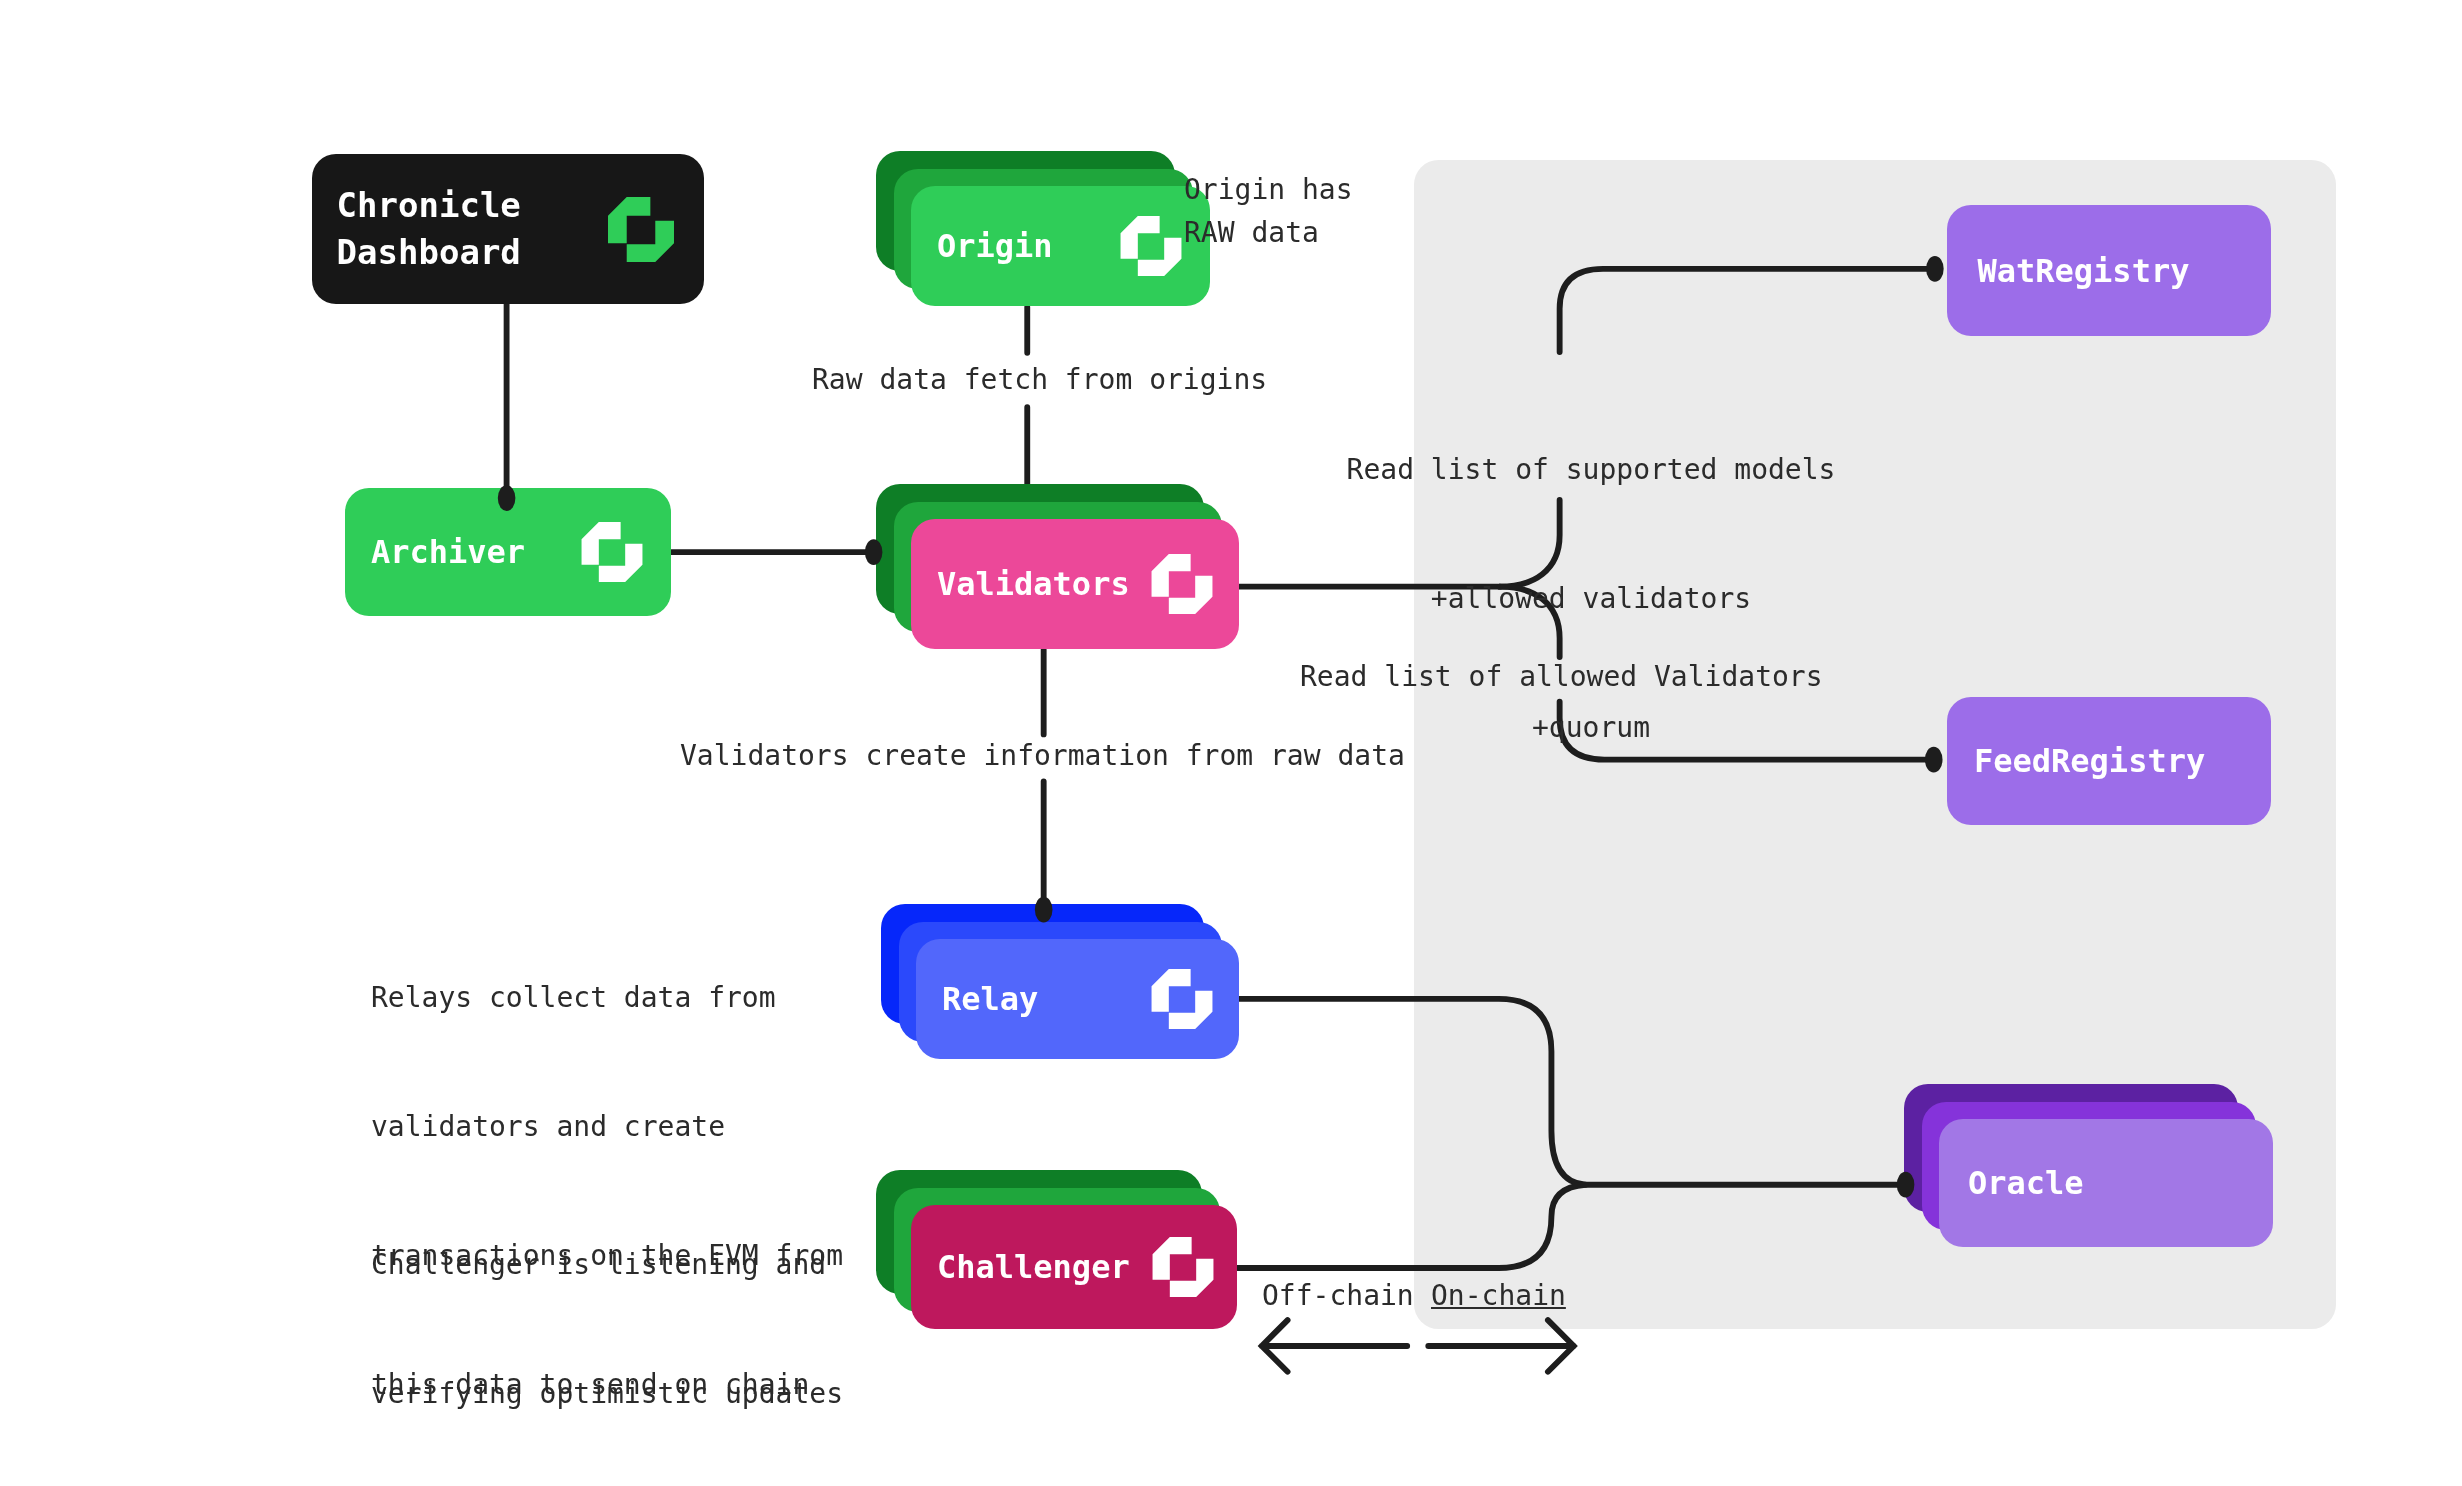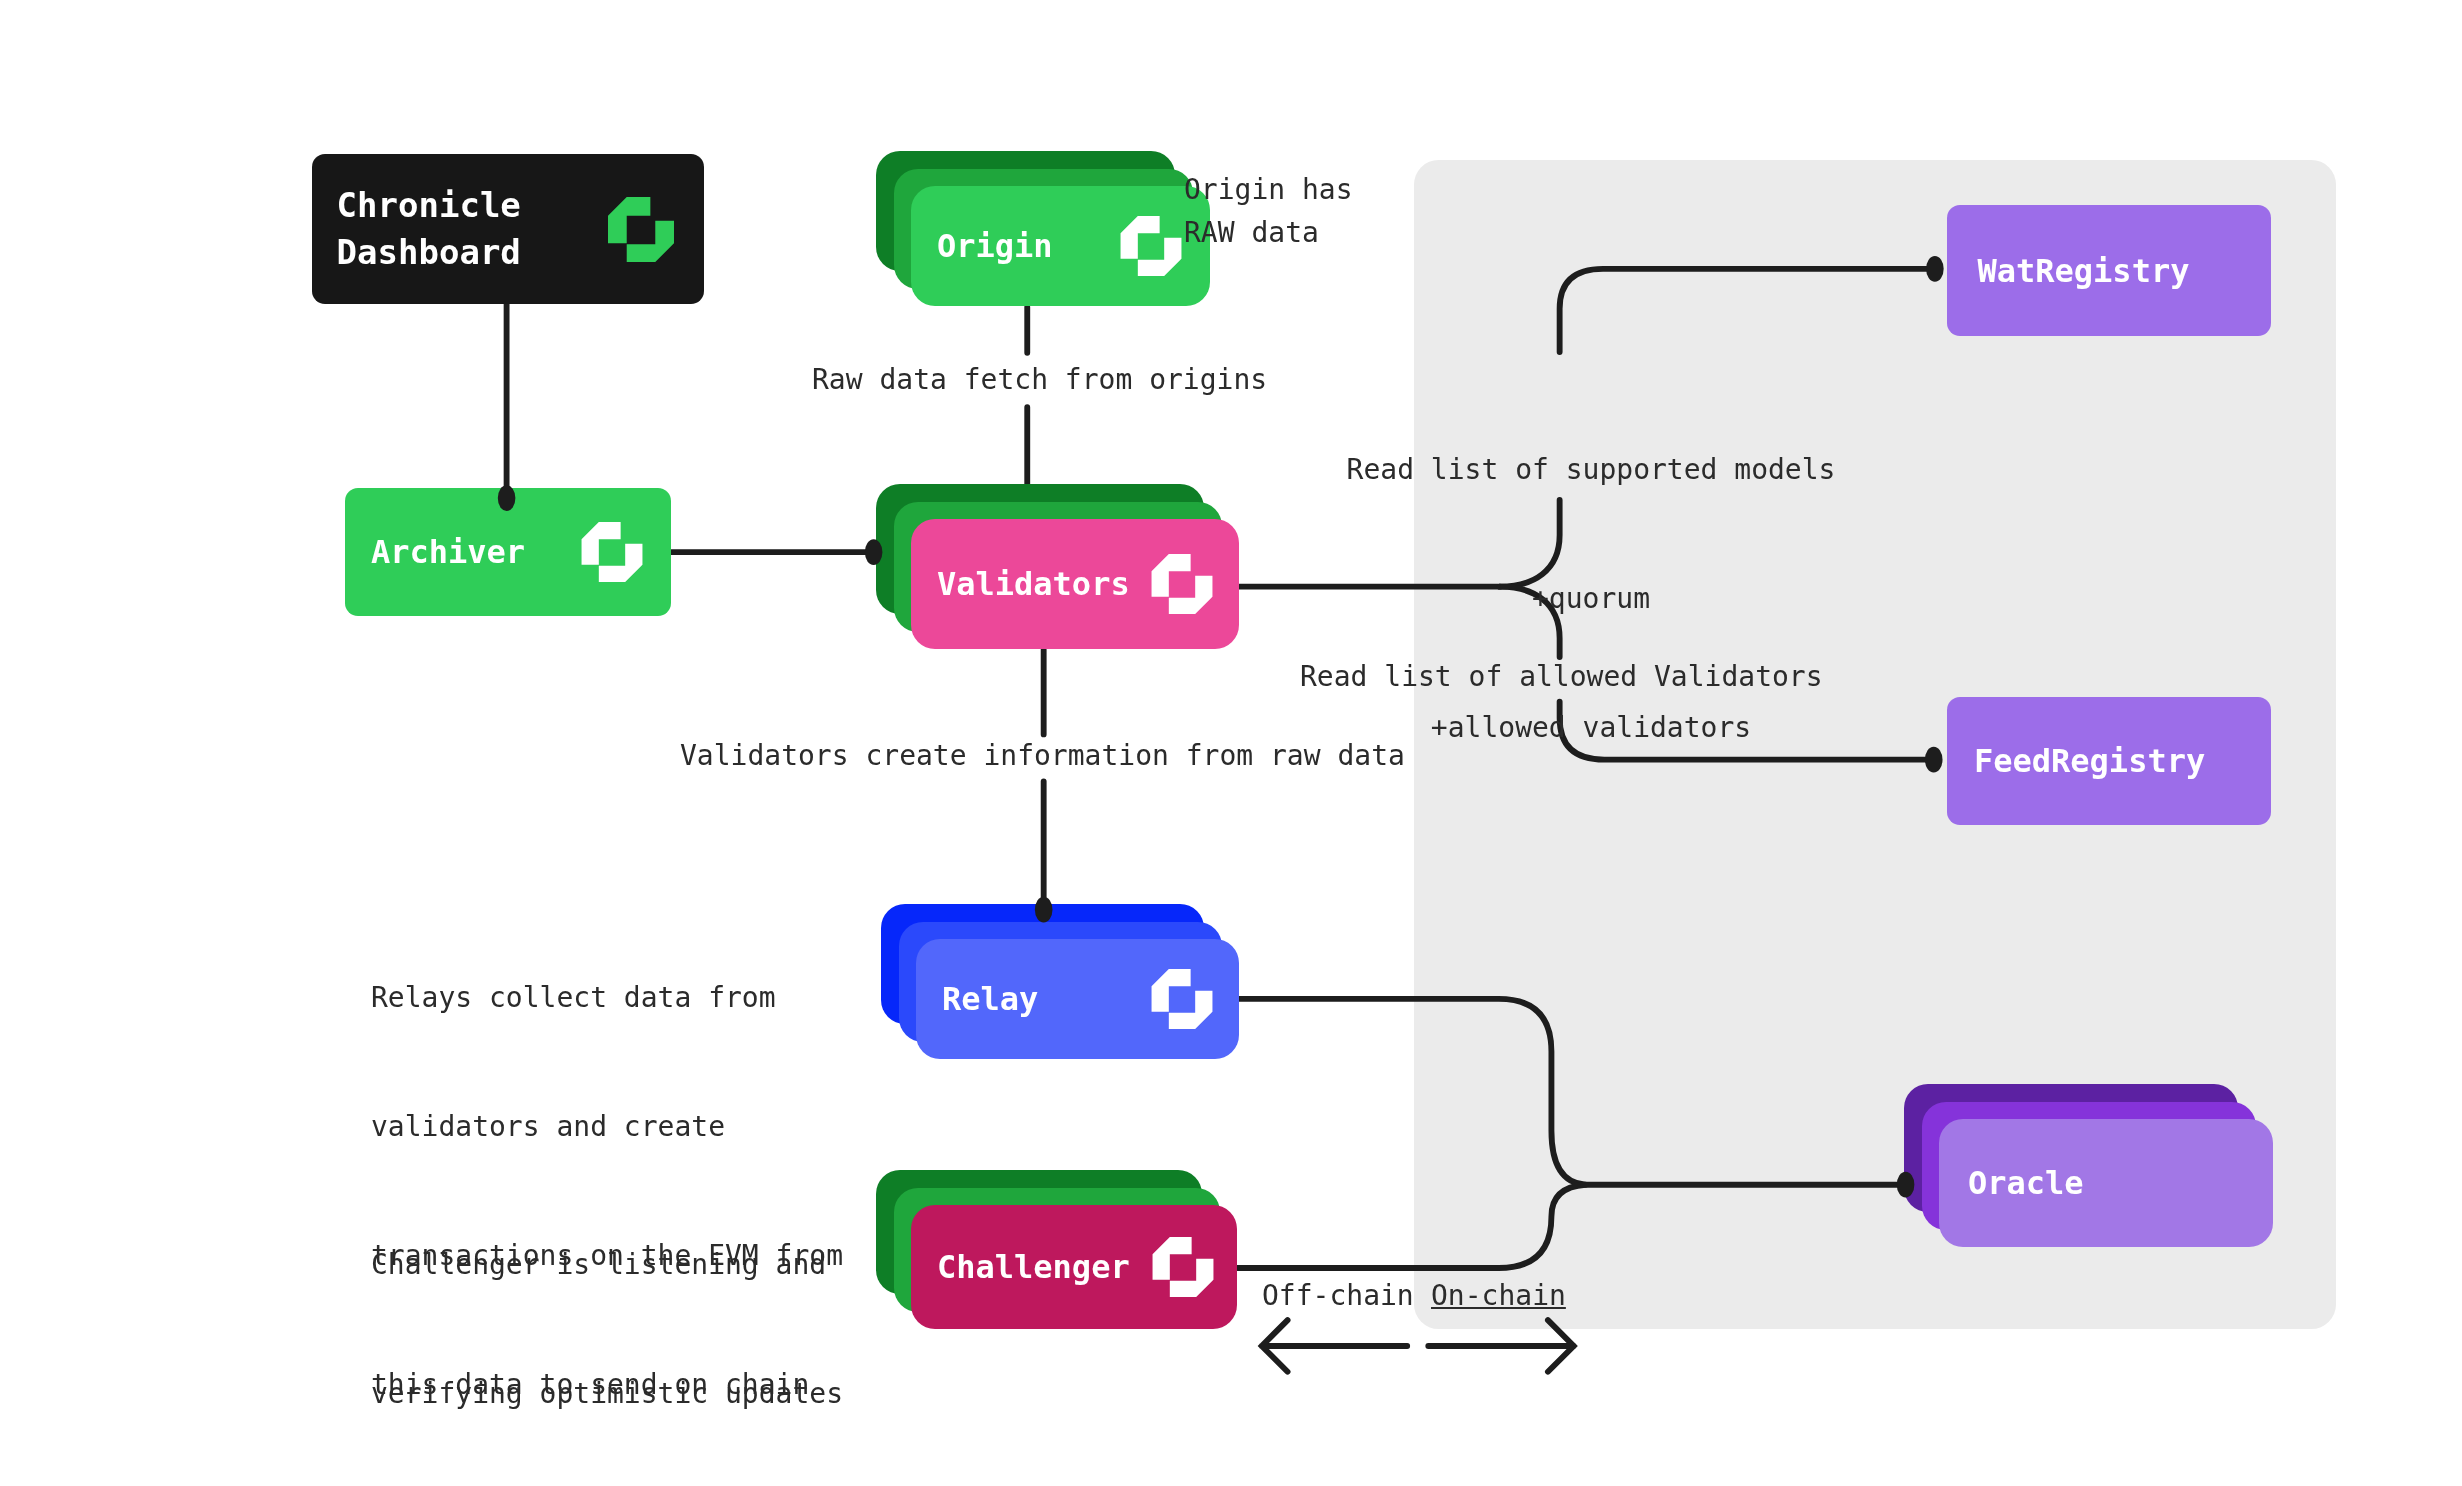--- a/index.html
+++ b/index.html
@@ -8,21 +8,21 @@
     width:2462px;height:1487px;
     background:#ffffff;
     font-family:"DejaVu Sans Mono","Liberation Mono",monospace;
     overflow:hidden;
   }
   svg.layer{position:absolute;left:0;top:0;width:2462px;height:1487px;pointer-events:none;}
   .panel{
     position:absolute;border-radius:24.6px;
   }
   .card{
-    position:absolute;border-radius:13px;
+    position:absolute;border-radius:24px;
     display:flex;align-items:center;justify-content:space-between;
     box-sizing:border-box;
   }
   .card .lbl{
     color:#ffffff;font-weight:bold;font-size:32px;letter-spacing:0;
     white-space:nowrap;
   }
   .stack{position:absolute;}
   .stack .sc{position:absolute;border-radius:24px;}
   .logo{display:block;}
@@ -170,22 +170,22 @@
       <ellipse cx="3250" cy="2020" rx="15" ry="22"></ellipse>
     </g>
   </svg>
 
   <div class="note" style="left:1184px;top:168px;line-height:43px;"><span>Origin has</span><br><span>RAW data</span></div>
 
   <div class="note" style="left:812px;top:365px;line-height:29px;">Raw data fetch from origins</div>
 
   <div class="note center" style="left:1239px;top:362px;width:704px;">
     <div>Read list of supported models</div>
+    <div>+allowed validators</div>
     <div>+quorum</div>
-    <div>+allowed validators</div>
   </div>
 
   <div class="note" style="left:1300px;top:662px;line-height:29px;">Read list of allowed Validators</div>
 
   <div class="note" style="left:680px;top:741px;line-height:29px;">Validators create information from raw data</div>
 
   <div class="note" style="left:371px;top:890px;">
     <div>Relays collect data from</div>
     <div>validators and create</div>
     <div>transactions on the EVM from</div>

